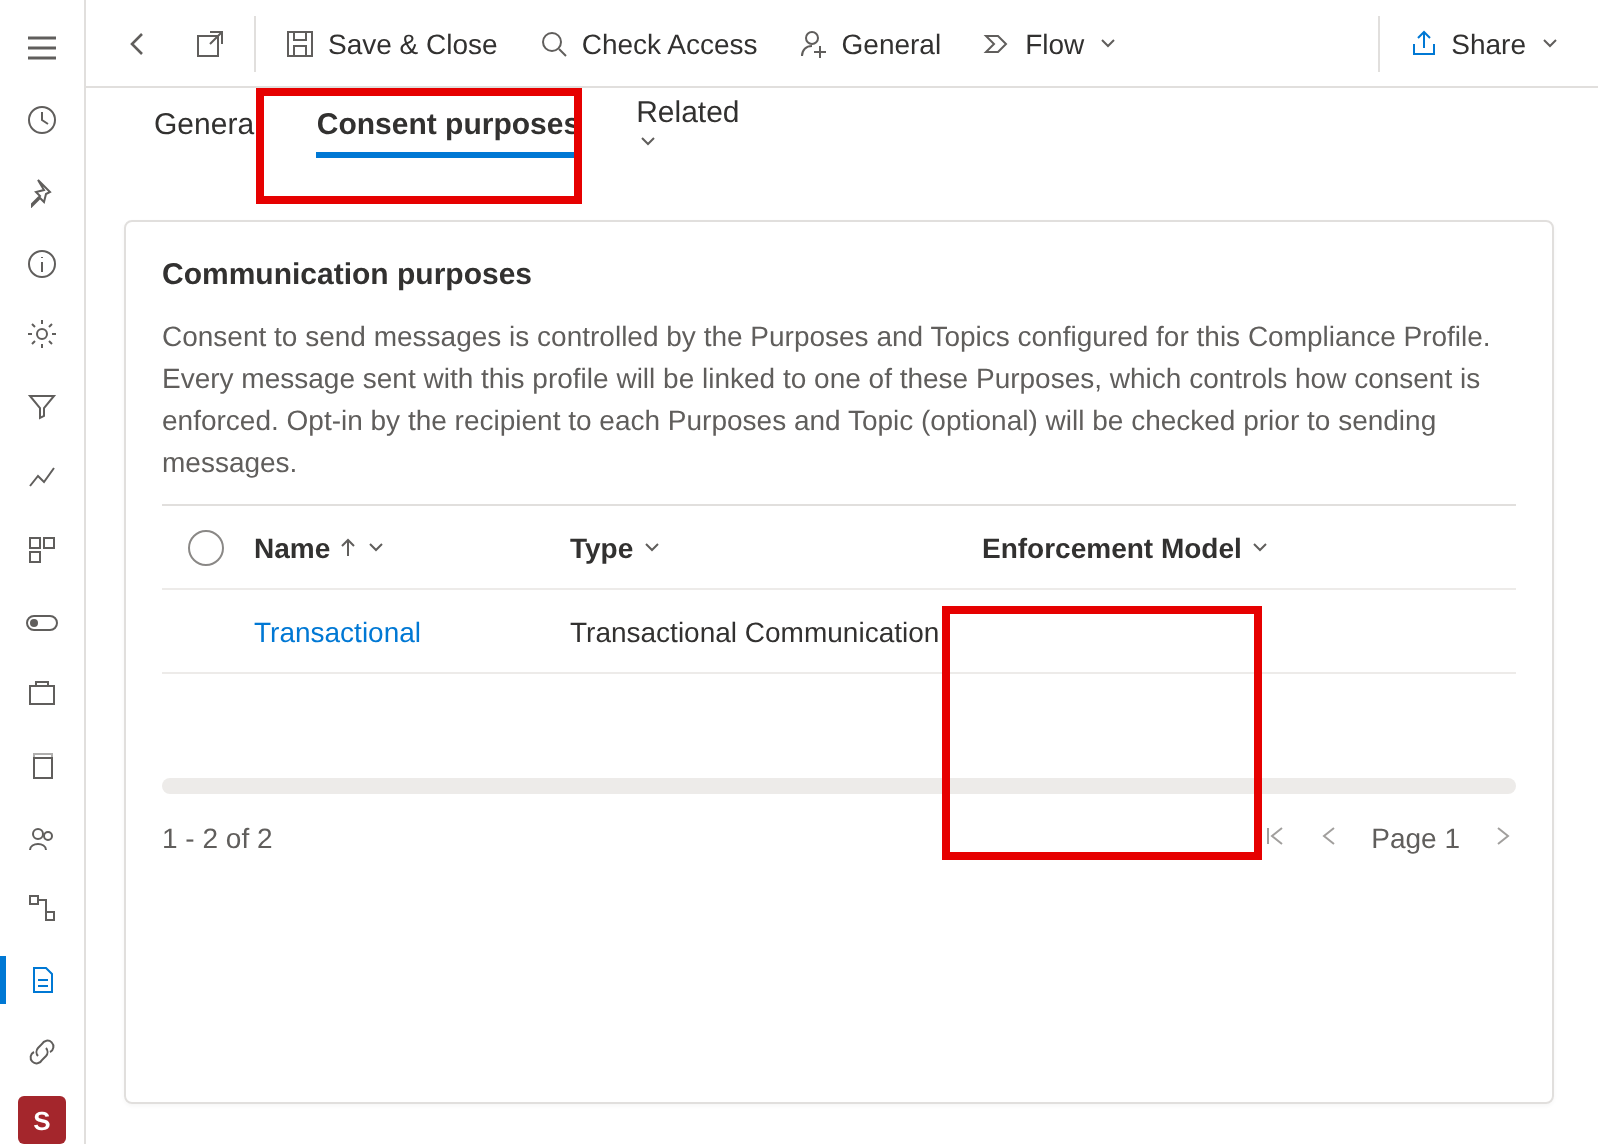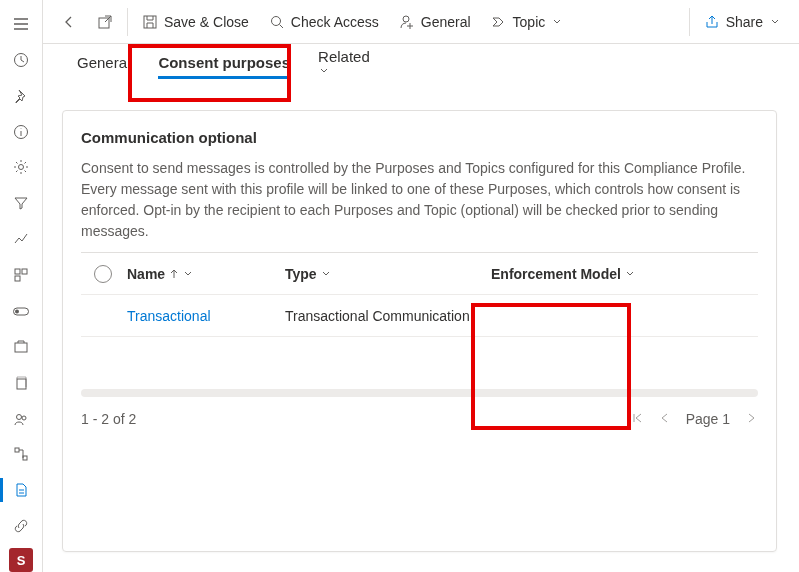--- a/index.html
+++ b/index.html
@@ -200,21 +200,21 @@
         </svg>
       </span>
       <span>General</span>
     </div>
   <div class="cmd-btn">
       <span class="ic">
         <svg width="16" height="16">
           <path d="M2 4h6l4 4-4 4H2l4-4z" stroke="#605e5c" fill="none"></path>
         </svg>
       </span>
-      <span>Topic</span>
+      <span>Flow</span>
       <span class="ic">
         <svg width="12" height="12">
           <path d="M3 4l3 3 3-3" stroke="#605e5c" fill="none"></path>
         </svg>
       </span>
     </div>
   <div class="share-area">
     <div class="cmd-sep"></div>
     <div class="cmd-btn">
         <span class="ic">
@@ -236,21 +236,21 @@
   <div class="tab"><span>General</span></div>
   <div class="tab active"><span>Consent purposes</span></div>
   <div class="tab"><span>Related</span><span class="chev"><svg width="12" height="12">
           <path d="M3 4l3 3 3-3" stroke="#605e5c" fill="none"></path>
         </svg></span></div>
 </div>
 
 <div class="hl-box hl-tab"></div>
 
 <div class="card">
-  <div class="card-title">Communication optional</div>
+  <div class="card-title">Communication purposes</div>
   <div class="card-desc">Consent to send messages is controlled by the Purposes and Topics configured for this Compliance Profile. Every message sent with this profile will be linked to one of these Purposes, which controls how consent is enforced. Opt-in by the recipient to each Purposes and Topic (optional) will be checked prior to sending messages.</div>
 
 
   <div class="grid">
     <div class="grid-header">
       <div class="col-check">
           <div class="check-circle"></div>
         </div>
       <div class="col-name hdr-label">
           <span>Name</span>

